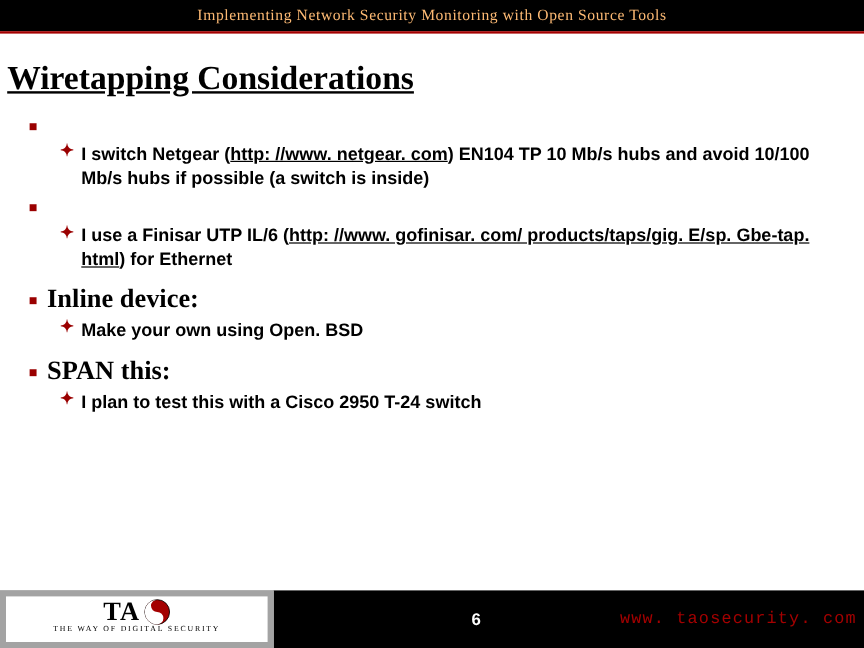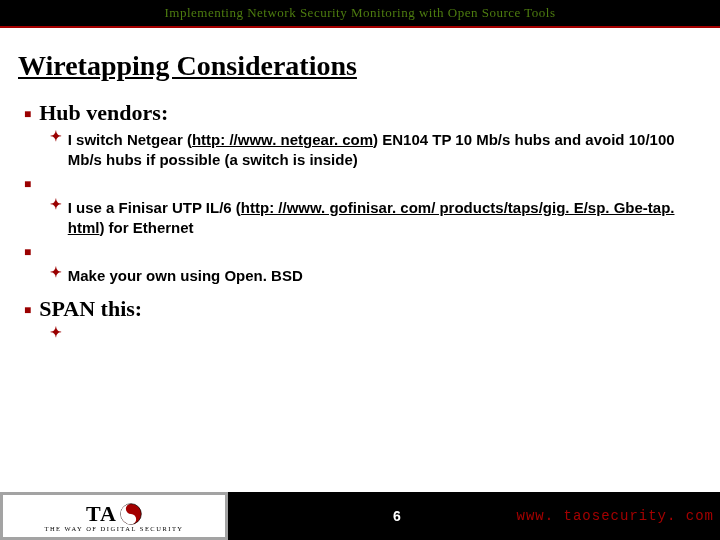--- a/index.html
+++ b/index.html
@@ -7,42 +7,42 @@
     padding: 0;
     width: 720px;
     height: 540px;
     font-family: Verdana, Arial, sans-serif;
     background: #fff;
     overflow: hidden;
     position: relative;
   }
   .header-bar {
     background: #000;
-    color: #4d7c0f;
+    color: #fdba74;
     text-align: center;
     font-family: "Times New Roman", serif;
     font-size: 13px;
     letter-spacing: 0.5px;
     padding: 5px 0;
   }
   .header-rule {
     height: 2px;
     background: #a40000;
     margin: 0;
   }
   .spacer {
     height: 14px;
   }
   .slide-title {
     font-family: "Times New Roman", serif;
     font-size: 28px;
     font-weight: bold;
     text-decoration: underline;
     color: #000;
-    padding: 8px 18px 4px 18px;
+    padding: 8px 18px 4px 6px;
   }
   .content {
     padding: 4px 24px 0 24px;
   }
   .topic {
     margin-top: 10px;
   }
   .topic-head {
     display: flex;
     align-items: baseline;
@@ -88,26 +88,26 @@
     height: 48px;
     background: #000;
     color: #fff;
     display: flex;
     align-items: stretch;
   }
   .logo-box {
     width: 228px;
     height: 48px;
     background: #fff;
-    border: 3px solid #a3a3a3;
+    border: 5px solid #a3a3a3;
     box-sizing: border-box;
     display: flex;
     flex-direction: column;
     align-items: center;
-    justify-content: center;
+    justify-content: flex-start;
     font-family: "Times New Roman", serif;
     color: #000;
   }
   .logo-main {
     display: flex;
     align-items: center;
   }
   .tao-static {
     font-size: 22px;
     font-weight: bold;
@@ -151,21 +151,20 @@
 <div class="header-rule"></div>
 <div class="spacer"></div>
 
 <div class="slide-title">Wiretapping Considerations</div>
 
 <div class="content">
 
   <div class="topic">
     <div class="topic-head">
       <span class="sq-bullet">■</span>
-      <span>Hub vendors:</span>
     </div>
     <div class="detail">
       <span class="star-bullet">✦</span>
       <span class="detail-text">
         <span>I switch Netgear (</span><a href="#">http: //www. netgear. com</a><span>) EN104 TP 10 Mb/s hubs and avoid 10/100 Mb/s hubs if possible (a switch is inside)</span>
       </span>
     </div>
   </div>
 
   <div class="topic">
@@ -176,36 +175,40 @@
       <span class="star-bullet">✦</span>
       <span class="detail-text">
         <span>I use a Finisar UTP IL/6 (</span><a href="#">http: //www. gofinisar. com/ products/taps/gig. E/sp. Gbe-tap. html</a><span>) for Ethernet</span>
       </span>
     </div>
   </div>
 
   <div class="topic">
     <div class="topic-head">
       <span class="sq-bullet">■</span>
+      <span>Inline device:</span>
     </div>
     <div class="detail">
       <span class="star-bullet">✦</span>
       <span class="detail-text">
         <span>Make your own using Open. BSD</span>
       </span>
     </div>
   </div>
 
   <div class="topic">
     <div class="topic-head">
       <span class="sq-bullet">■</span>
       <span>SPAN this:</span>
     </div>
     <div class="detail">
       <span class="star-bullet">✦</span>
+      <span class="detail-text">
+        <span>I plan to test this with a Cisco 2950 T-24 switch</span>
+      </span>
     </div>
   </div>
 
 </div>
 
 <div class="footer">
   <div class="logo-box">
     <div class="logo-main">
       <span class="tao-static">TA</span>
       <svg class="yy" viewBox="0 0 64 64">

